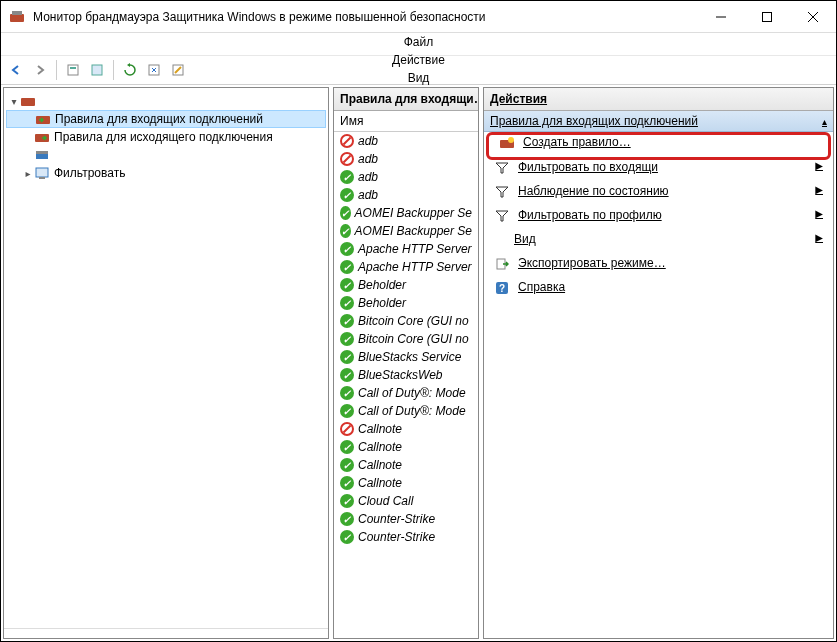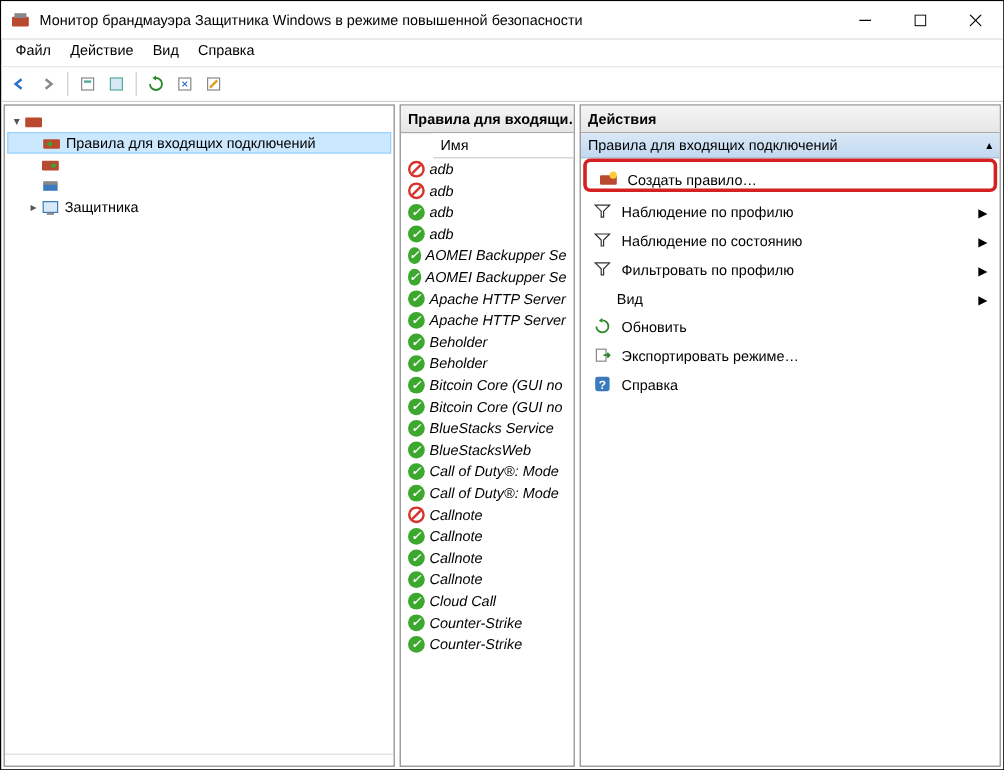--- a/index.html
+++ b/index.html
@@ -5,54 +5,54 @@
 * { box-sizing: border-box; margin: 0; padding: 0; font-family: "Segoe UI", Tahoma, sans-serif; }
 body { background: #fff; width: 837px; height: 642px; overflow: hidden; border: 1px solid #000; }
 
 .titlebar { height: 32px; background: #fff; display: flex; align-items: center; border-bottom: 1px solid #ddd; justify-content: space-between; }
 .titlebar .app-icon { width: 16px; height: 16px; margin: 0 8px; }
 .titlebar .title { font-size: 12px; color: #000; flex: 1; }
 .titlebar .win-controls { display: flex; }
 .titlebar .win-btn { width: 46px; height: 32px; display: flex; align-items: center; justify-content: center; font-size: 13px; color: #000; cursor: default; }
 .titlebar .close { }
 
-.menubar { height: 22px; display: flex; align-items: flex-start; padding: 0 4px; font-size: 12px; }
+.menubar { height: 22px; display: flex; align-items: center; padding: 0 4px; font-size: 12px; flex-direction: column; }
 .menubar .menu-item { padding: 2px 8px; cursor: default; }
 
 .toolbar { height: 30px; display: flex; align-items: center; padding: 0 4px; gap: 2px; border-top: 1px solid #e8e8e8; border-bottom: 1px solid #d0d0d0; }
 .toolbar .tool-btn { width: 22px; height: 22px; display: flex; align-items: center; justify-content: center; border: 1px solid transparent; cursor: default; }
 .toolbar .sep { width: 1px; height: 20px; background: #ccc; margin: 0 3px; }
 
 .workspace { display: flex; height: calc(100% - 84px); }
 .panel { border: 1px solid #888; margin: 2px; background: #fff; display: flex; flex-direction: column; overflow: hidden; }
 .panel-tree { width: 326px; }
 .panel-rules { width: 146px; }
-.panel-actions { flex: 1; }
+.panel-actions { flex: 1; text-decoration: underline; }
 
 .panel-header { background: linear-gradient(#f5f5f5, #e6e6e6); border-bottom: 1px solid #aaa; font-size: 12px; font-weight: bold; padding: 4px 6px; display: flex; align-items: center; white-space: nowrap; overflow: hidden; text-overflow: ellipsis; }
 
 .tree { padding: 4px 2px; font-size: 12px; overflow: auto; flex: 1; }
 .tree-item { display: flex; align-items: center; height: 18px; padding: 0 2px; white-space: nowrap; cursor: default; }
 .tree-item.selected { background: #cce8ff; border: 1px solid #99d1ff; }
 .tree-item .icon { width: 16px; height: 16px; margin-right: 4px; display: inline-flex; align-items: center; justify-content: center; }
 .tree-indent { display: inline-block; }
 .tree-arrow { width: 12px; display: inline-flex; justify-content: center; color: #555; font-size: 10px; }
 .tree-scroll-hint { height: 10px; border-top: 1px solid #ddd; margin-top: auto; }
 
-.col-header { background: #fff; border-bottom: 1px solid #ccc; font-size: 12px; padding: 3px 6px; margin-left: 27px; }
+.col-header { background: #fff; border-bottom: 1px solid #ccc; font-size: 12px; padding: 3px 6px; }
 .rules-list { overflow: hidden; font-size: 12px; flex: 1; }
 .rule-row { display: flex; align-items: center; height: 18px; padding: 0 6px; white-space: nowrap; overflow: hidden; cursor: default; font-style: italic; }
 .rule-row .status { width: 14px; height: 14px; border-radius: 50%; margin-right: 4px; display: inline-flex; align-items: center; justify-content: center; font-size: 10px; font-weight: bold; }
 .status.allow { background: #3ca82e; color: #fff; }
 .status.block { border: 2px solid #d8322a; background: #fff; position: relative; }
 .status.block::after { content: ""; position: absolute; width: 10px; height: 2px; background: #d8322a; transform: rotate(-45deg); }
 
 .actions-body { font-size: 12px; flex: 1; overflow: hidden; }
 .actions-section-title { background: linear-gradient(#d9e8f7, #c3d9ef); padding: 3px 6px; font-size: 12px; border-bottom: 1px solid #9cb8d4; display: flex; align-items: center; justify-content: space-between; }
-.action-row { display: flex; align-items: flex-end; height: 24px; padding: 0 10px; cursor: default; }
+.action-row { display: flex; align-items: flex-start; height: 24px; padding: 0 10px; cursor: default; }
 .action-row .icon { width: 16px; height: 16px; margin-right: 8px; display: inline-flex; align-items: center; justify-content: center; }
 .action-row .arrow { margin-left: auto; color: #000; font-size: 10px; }
 .action-row.indent { padding-left: 30px; }
 .action-row.highlighted { border: 3px solid #d42020; border-radius: 6px; margin: 0 2px; height: 28px; }
 
 svg { display: block; }
 </style>
 </head>
 <body>
 
@@ -158,40 +158,41 @@
         <span>Правила для входящих подключений</span>
       </div>
       <div class="tree-item">
         <span class="tree-indent" style="width:26px"></span>
         <span class="icon">
             <svg width="16" height="16">
               <rect x="1" y="5" width="14" height="8" fill="#b94a2f" rx="1"></rect>
               <path d="M8 9 L12 9 M10 7 L12 9 L10 11" stroke="#3a3" stroke-width="1.5" fill="none"></path>
             </svg>
           </span>
+        <span>Правила для исходящего подключения</span>
       </div>
       <div class="tree-item">
         <span class="tree-indent" style="width:26px"></span>
         <span class="icon">
             <svg width="16" height="16">
               <rect x="2" y="6" width="12" height="6" fill="#3a7abd"></rect>
               <rect x="2" y="4" width="12" height="3" fill="#888"></rect>
             </svg>
           </span>
       </div>
       <div class="tree-item">
         <span class="tree-indent" style="width:14px"></span>
         <span class="tree-arrow">▸</span>
         <span class="icon">
             <svg width="16" height="16">
               <rect x="2" y="3" width="12" height="9" fill="#d9e8f7" stroke="#3a7abd"></rect>
               <rect x="5" y="12" width="6" height="2" fill="#888"></rect>
             </svg>
           </span>
-        <span>Защитника</span>
+        <span>Фильтровать</span>
       </div>
     </div>
     <div class="tree-scroll-hint"></div>
   </div>
 
   <div class="panel panel-rules">
     <div class="panel-header">Правила для входящи…</div>
     <div class="col-header">Имя</div>
     <div class="rules-list" id="rules-list">
         <div class="rule-row">
@@ -304,21 +305,21 @@
             </svg>
           </span>
         <span>Создать правило…</span>
       </div>
       <div class="action-row">
         <span class="icon">
             <svg width="14" height="14">
               <path d="M1 2 L13 2 L8 7 L8 12 L6 12 L6 7 Z" fill="none" stroke="#333" stroke-width="1"></path>
             </svg>
           </span>
-        <span>Наблюдение по профилю</span>
+        <span>Фильтровать по входящи</span>
         <span class="arrow">▶</span>
       </div>
       <div class="action-row">
         <span class="icon">
             <svg width="14" height="14">
               <path d="M1 2 L13 2 L8 7 L8 12 L6 12 L6 7 Z" fill="none" stroke="#333" stroke-width="1"></path>
             </svg>
           </span>
         <span>Наблюдение по состоянию</span>
         <span class="arrow">▶</span>
@@ -332,29 +333,20 @@
         <span>Фильтровать по профилю</span>
         <span class="arrow">▶</span>
       </div>
       <div class="action-row indent">
         <span>Вид</span>
         <span class="arrow">▶</span>
       </div>
       <div class="action-row">
         <span class="icon">
             <svg width="14" height="14">
-              <path d="M7 2 A5 5 0 1 1 2 7" fill="none" stroke="#2a8a2a" stroke-width="1.5"></path>
-              <path d="M7 0 L7 4 L4 2 Z" fill="#2a8a2a"></path>
-            </svg>
-          </span>
-        <span>Обновить</span>
-      </div>
-      <div class="action-row">
-        <span class="icon">
-            <svg width="14" height="14">
               <rect x="2" y="2" width="8" height="10" fill="#fff" stroke="#888"></rect>
               <path d="M8 7 L13 7 M11 5 L13 7 L11 9" stroke="#2a8a2a" stroke-width="1.5" fill="none"></path>
             </svg>
           </span>
         <span>Экспортировать режиме…</span>
       </div>
       <div class="action-row">
         <span class="icon">
             <svg width="14" height="14">
               <rect x="1" y="1" width="12" height="12" rx="2" fill="#3a7abd"></rect>

